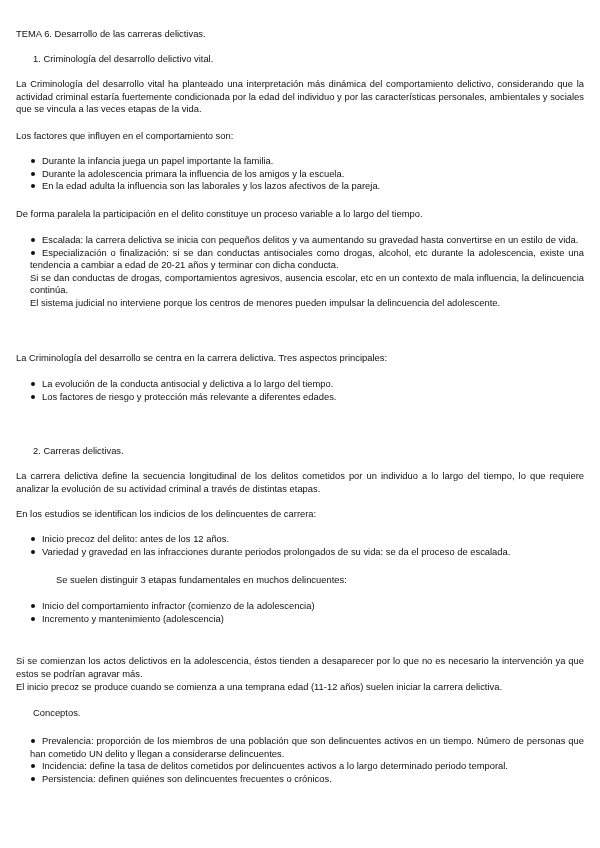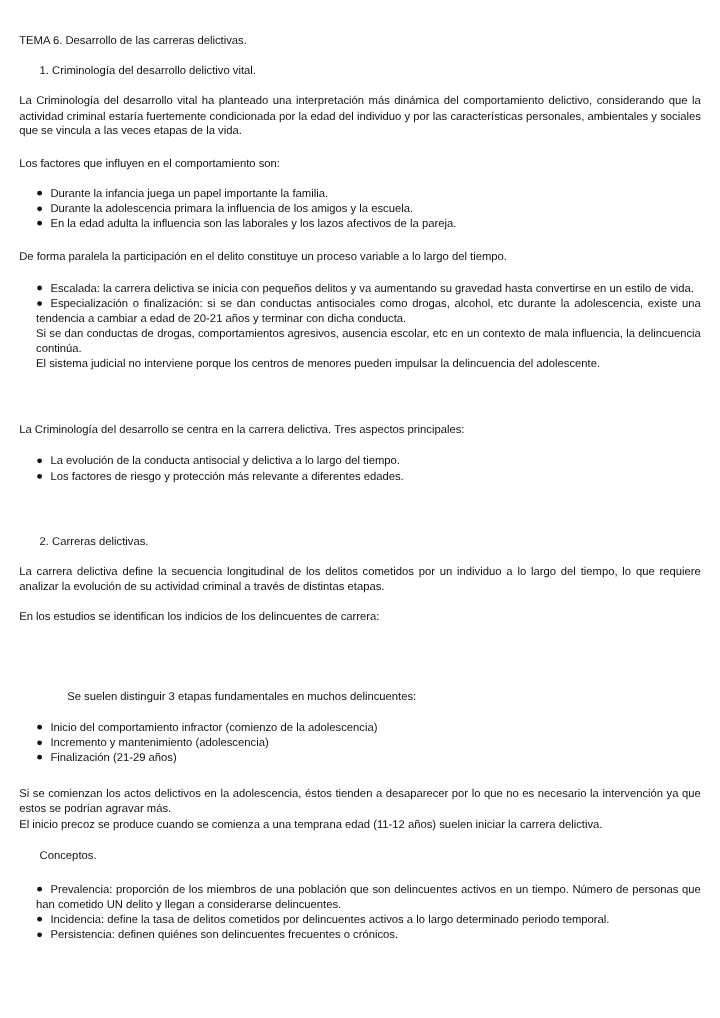--- a/index.html
+++ b/index.html
@@ -56,27 +56,30 @@
     <div class="li">La evolución de la conducta antisocial y delictiva a lo largo del tiempo.</div>
     <div class="li">Los factores de riesgo y protección más relevante a diferentes edades.</div>
   </div>
 
   <div class="h2" style="top:445px;">2. Carreras delictivas.</div>
 
   <div class="p" style="top:470px;">La carrera delictiva define la secuencia longitudinal de los delitos cometidos por un individuo a lo largo del tiempo, lo que requiere analizar la evolución de su actividad criminal a través de distintas etapas.</div>
 
   <div class="p" style="top:508px;">En los estudios se identifican los indicios de los delincuentes de carrera:</div>
 
+  <div class="ul" style="top:533px;">
+    <div class="li">Inicio precoz del delito: antes de los 12 años.</div>
+    <div class="li">Variedad y gravedad en las infracciones durante periodos prolongados de su vida: se da el proceso de escalada.</div>
+  </div>
 
   <div class="p" style="top:574px;margin-left:40px;">Se suelen distinguir 3 etapas fundamentales en muchos delincuentes:</div>
 
   <div class="ul" style="top:600px;">
     <div class="li">Inicio del comportamiento infractor (comienzo de la adolescencia)</div>
     <div class="li">Incremento y mantenimiento (adolescencia)</div>
-    <div class="li">Finalización (21-29 años)</div>
   </div>
 
   <div class="p" style="top:655px;">Si se comienzan los actos delictivos en la adolescencia, éstos tienden a desaparecer por lo que no es necesario la intervención ya que estos se podrían agravar más.</div>
 
   <div class="p" style="top:681px;">El inicio precoz se produce cuando se comienza a una temprana edad (11-12 años) suelen iniciar la carrera delictiva.</div>
 
   <div class="h2" style="top:707px;">Conceptos.</div>
 
   <div class="ul" style="top:735px;">
     <div class="li flat">Prevalencia: proporción de los miembros de una población que son delincuentes activos en un tiempo. Número de personas que han cometido UN delito y llegan a considerarse delincuentes.</div>

